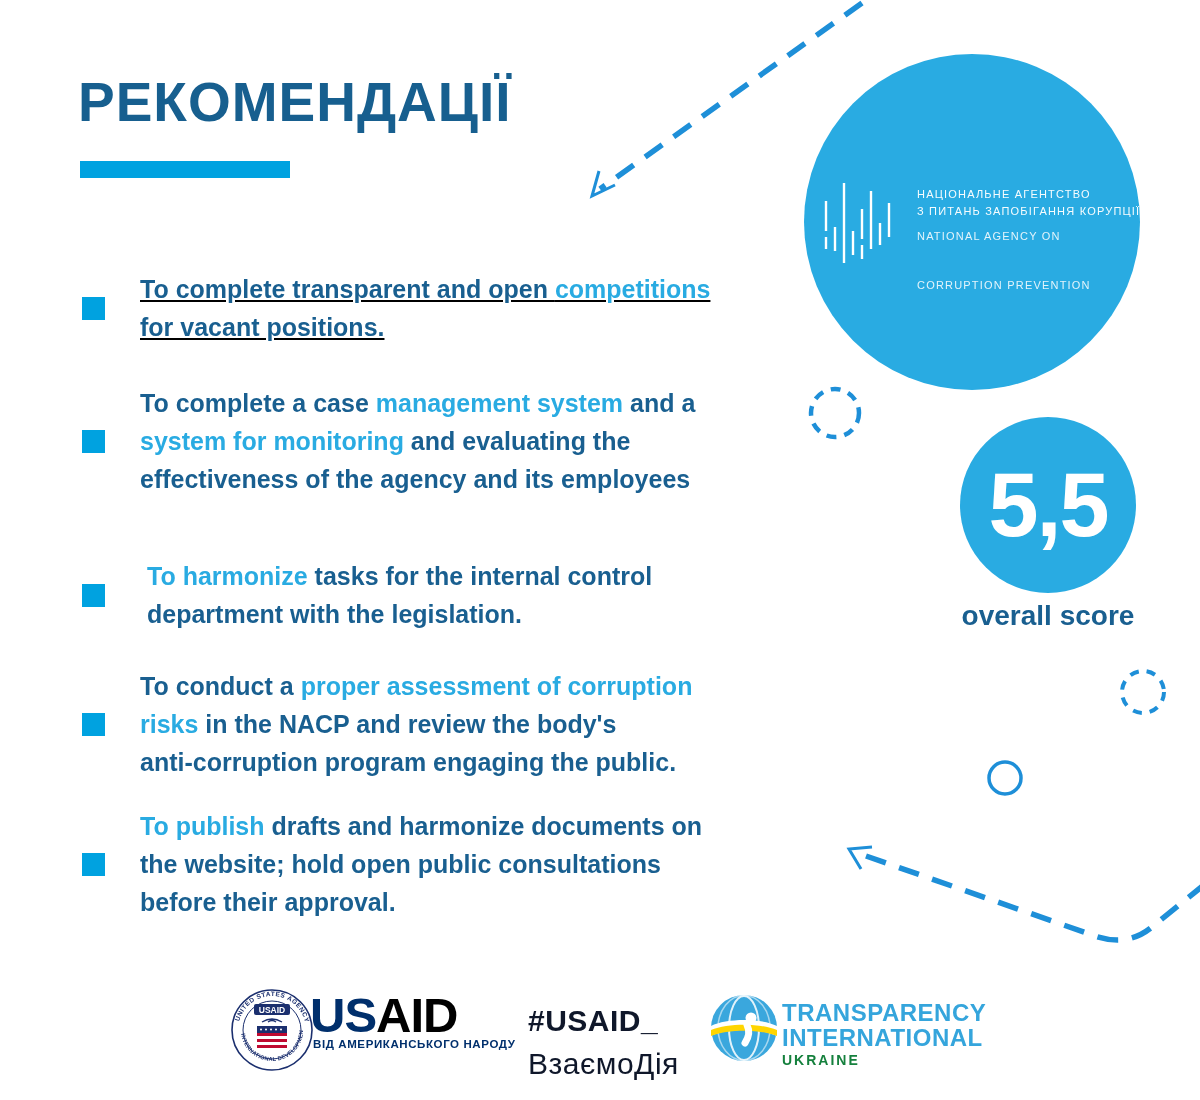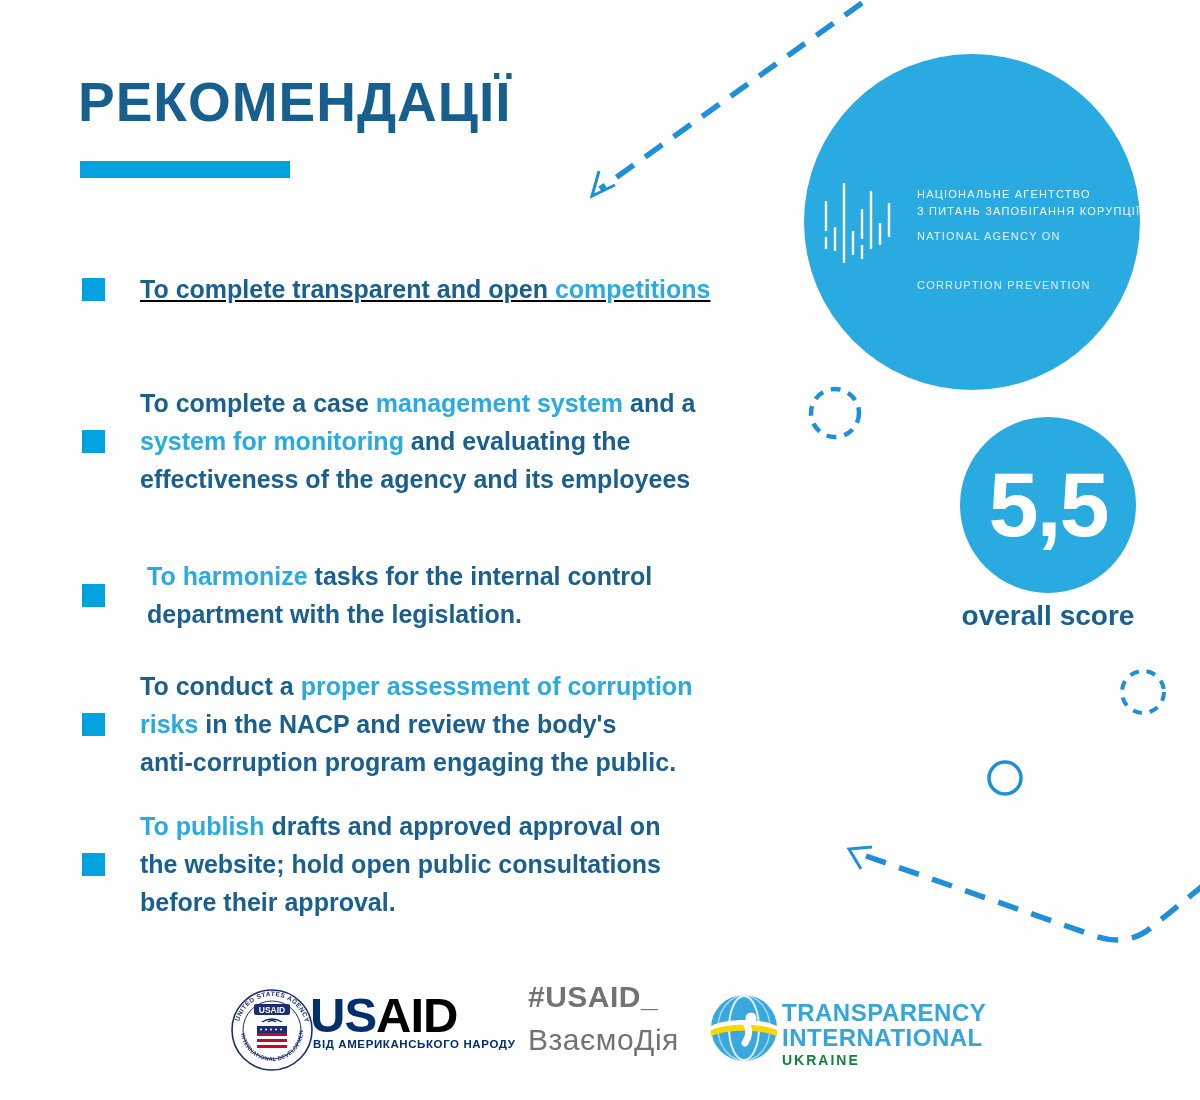--- a/index.html
+++ b/index.html
@@ -52,21 +52,21 @@
     font-weight:700;color:#195f90;z-index:3;
   }
 
   
   #footer{position:absolute;left:0;top:980px;width:1200px;height:100px;z-index:3;}
   #usaid-wordmark{position:absolute;left:310px;top:12px;font-size:49px;font-weight:900;
     letter-spacing:-1px;line-height:46px;}
   #usaid-wordmark .us{color:#002f6c;} #usaid-wordmark .aid{color:#000000;}
   #usaid-tagline{position:absolute;left:313px;top:58px;font-size:11.5px;font-weight:700;
     color:#002f6c;letter-spacing:0.6px;}
-  #hashtag{position:absolute;left:528px;top:0;color:#737373;}
+  #hashtag{position:absolute;left:528px;top:24px;color:#0f172a;}
   #hashtag .l1{font-size:30px;font-weight:800;letter-spacing:0.5px;}
   #hashtag .l2{font-size:30px;font-weight:400;margin-top:9px;letter-spacing:0.5px;}
   #ti-text{position:absolute;left:782px;top:12px;color:#35a5dc;font-weight:800;margin-top:8px;}
   #ti-text .l1,#ti-text .l2{font-size:24px;letter-spacing:0.5px;line-height:25px;}
   #ti-text .l3{font-size:14px;letter-spacing:2px;color:#15803d;margin-top:2px;}
 </style>
 </head>
 <body>
 
 <svg id="decor" viewBox="0 0 1200 1100">
@@ -105,20 +105,21 @@
   <div class="nacp-text" style="left:113px;top:151px;">З ПИТАНЬ ЗАПОБІГАННЯ КОРУПЦІЇ</div>
   <div class="nacp-text" style="left:113px;top:176px;opacity:.9;">NATIONAL AGENCY ON</div>
   <div class="nacp-text" style="left:113px;top:193px;opacity:.9;margin-top:32px;">CORRUPTION PREVENTION</div>
 </div>
 
 <div id="bullets">
     <div class="bullet">
       <span class="sq"></span>
       <div class="btext">
         <div><span>To complete transparent and open </span><span class="hl">competitions</span></div>
+        <div><span>for vacant positions.</span></div>
       </div>
     </div>
     <div class="bullet">
       <span class="sq"></span>
       <div class="btext">
         <div><span>To complete a case </span><span class="hl">management system</span><span> and a</span></div>
         <div><span class="hl">system for monitoring</span><span> and evaluating the</span></div>
         <div><span>effectiveness of the agency and its employees</span></div>
       </div>
     </div>
@@ -133,21 +134,21 @@
       <span class="sq"></span>
       <div class="btext">
         <div><span>To conduct a </span><span class="hl">proper assessment of corruption</span></div>
         <div><span class="hl">risks</span><span> in the NACP and review the body's</span></div>
         <div><span>anti-corruption program engaging the public.</span></div>
       </div>
     </div>
     <div class="bullet">
       <span class="sq"></span>
       <div class="btext">
-        <div><span class="hl">To publish</span><span> drafts and approved approval on</span></div>
+        <div><span class="hl">To publish</span><span> drafts and harmonize documents on</span></div>
         <div><span>the website; hold open public consultations</span></div>
         <div><span>before their approval.</span></div>
       </div>
     </div>
   </div>
 
 <div id="score-circle" class="abs">
   <span id="score-value">5,5</span>
 </div>
 <div id="score-label" class="abs">overall score</div>

